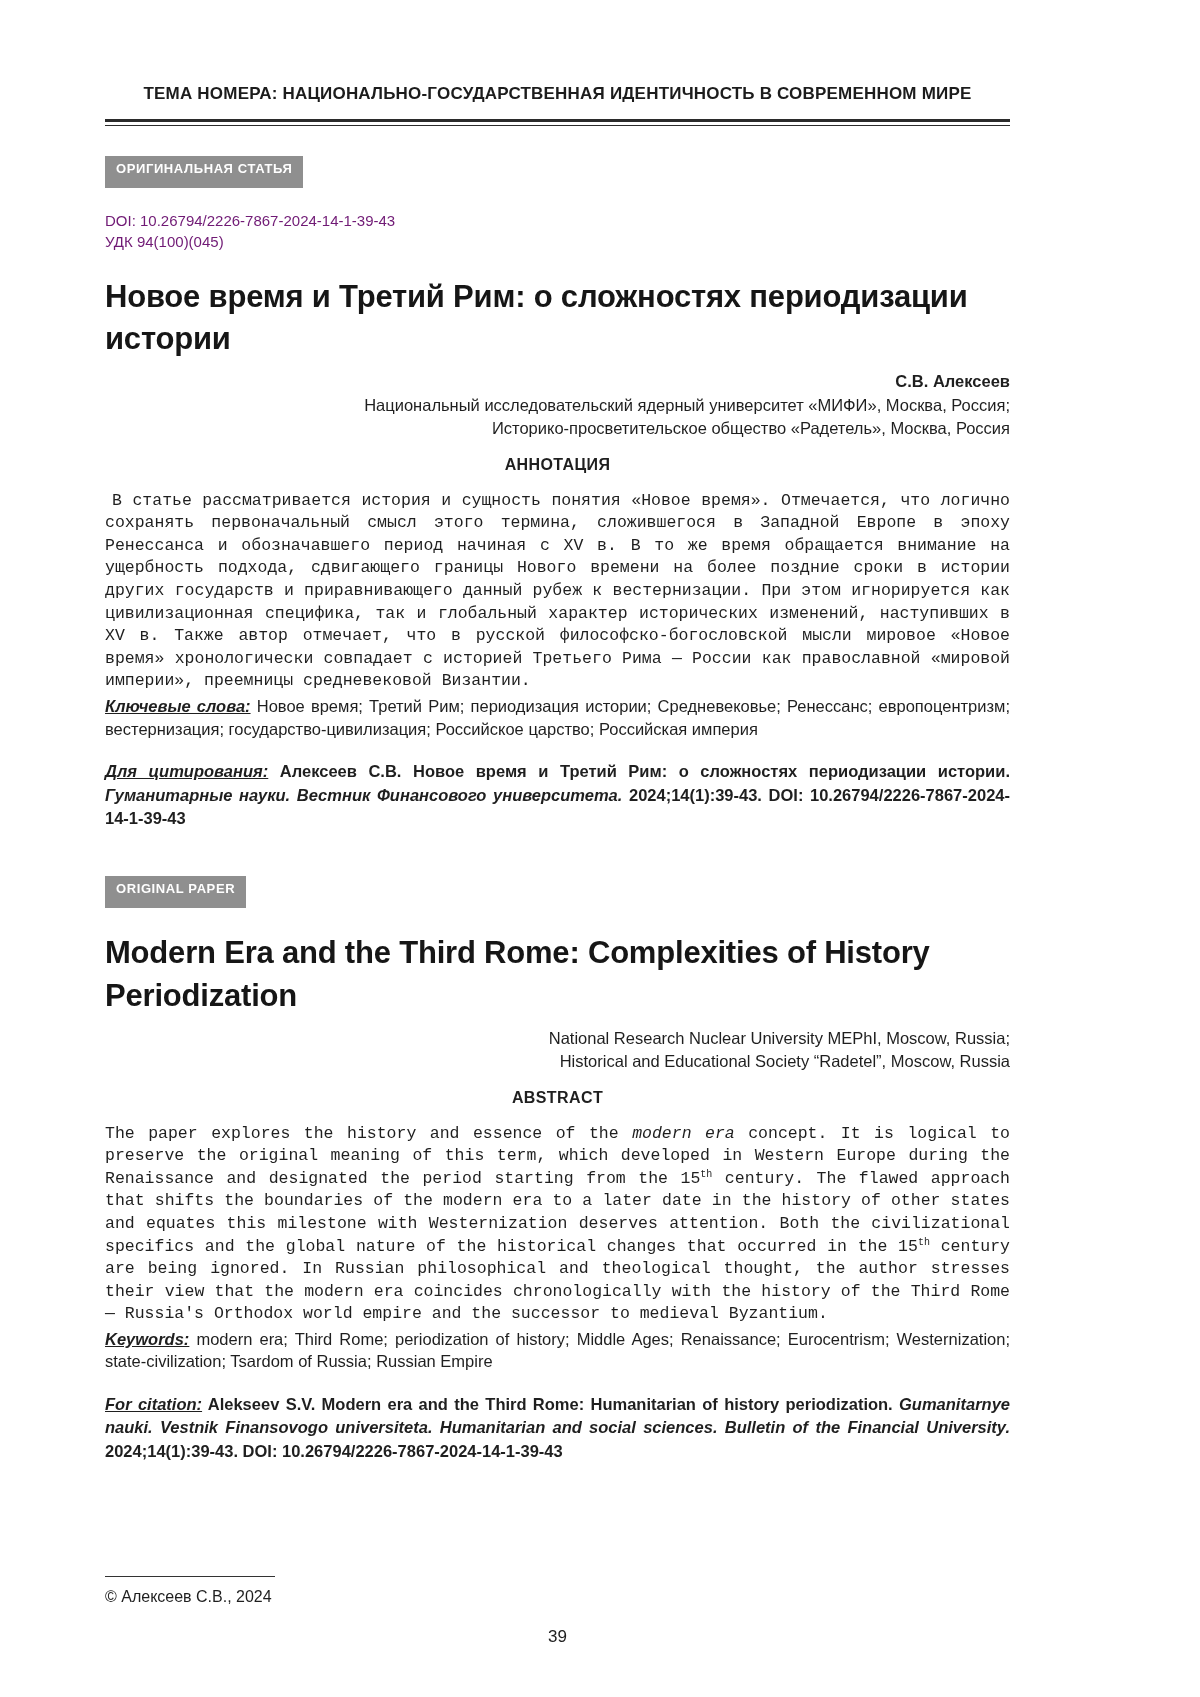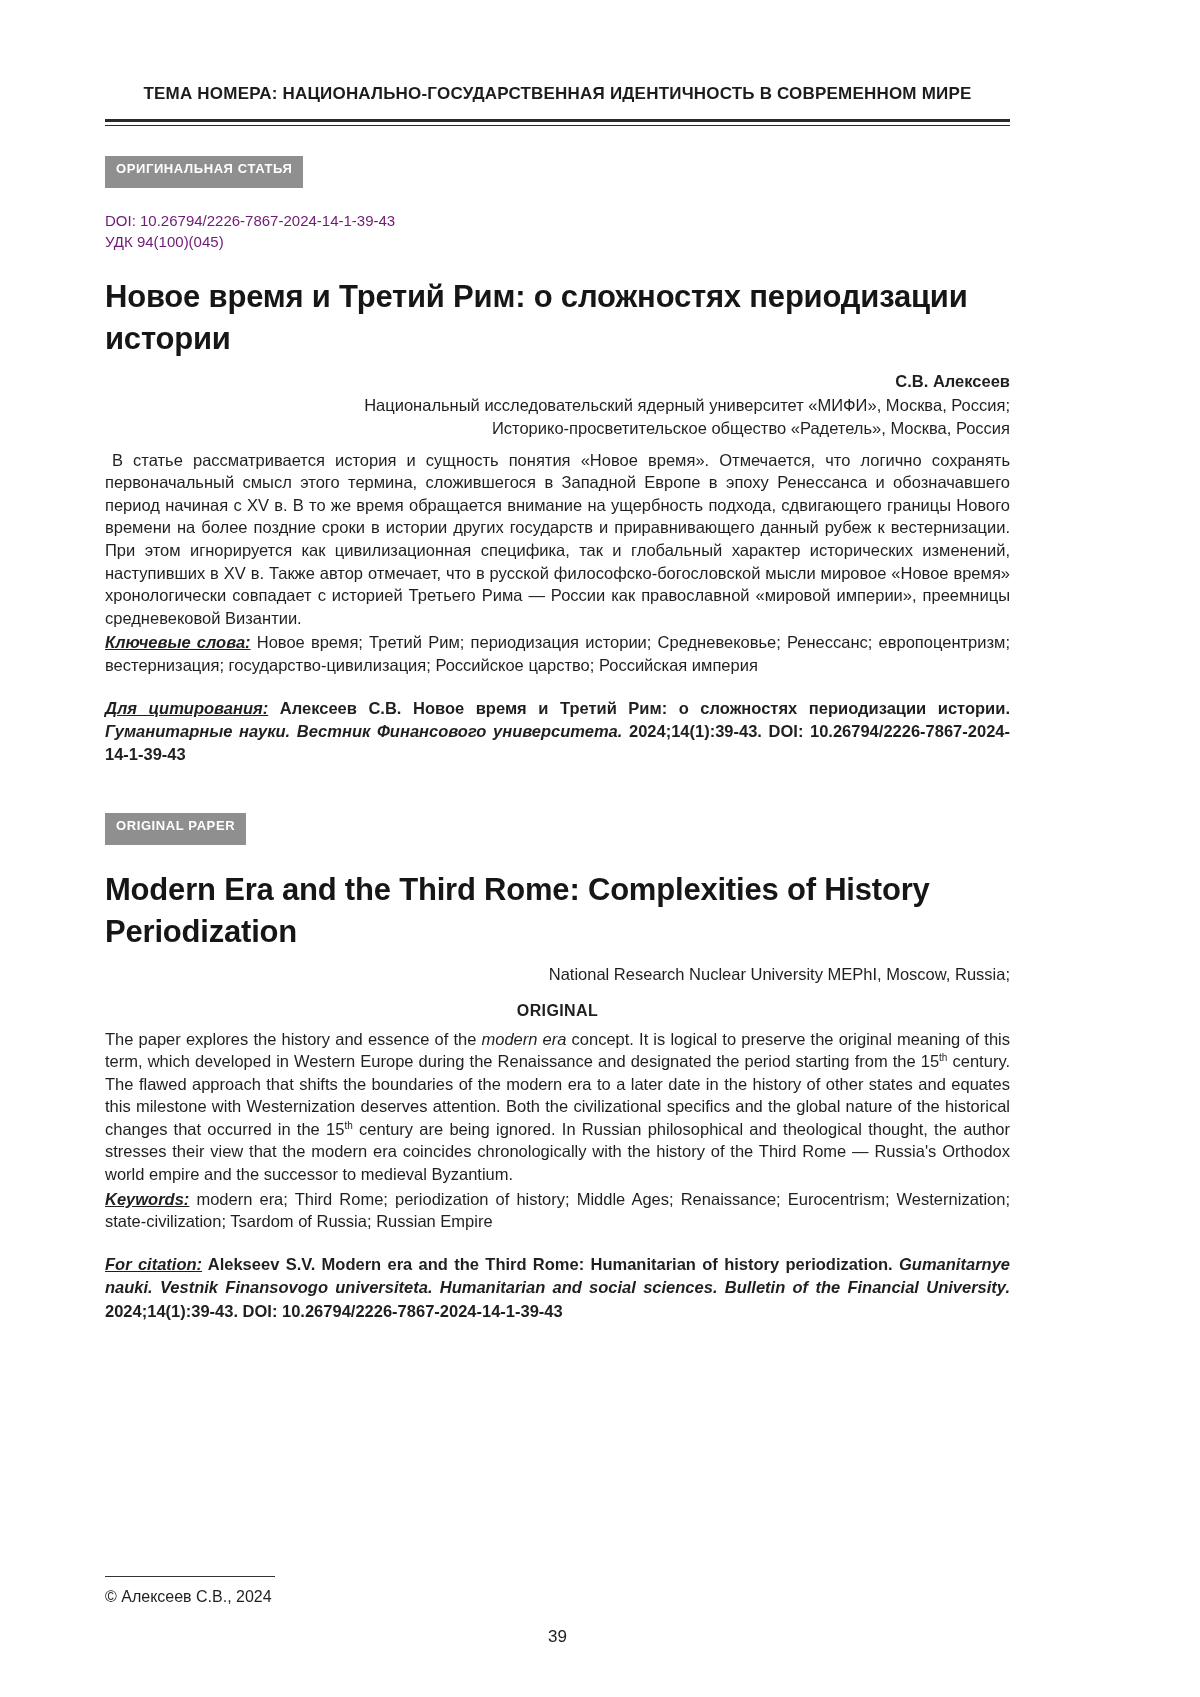--- a/index.html
+++ b/index.html
@@ -57,21 +57,21 @@
     color: #161616;
     letter-spacing: -0.2px;
   }
 
   
   .author-block { margin-top: 10px; text-align: right; font-size: 16.5px; line-height: 1.42; }
   .author-name { font-weight: bold; }
 
   
   .abs-heading { margin-top: 15px; text-align: center; font-weight: bold; font-size: 16px; letter-spacing: 0.4px; }
-  p.abstract { margin-top: 8px; font-size: 16.5px; line-height: 1.37; text-align: justify; }
+  p.abstract { margin-top: 16px; font-size: 16.5px; line-height: 1.37; text-align: justify; font-family: Liberation Mono, monospace; }
   p.abstract.indent-first { text-indent: 7px; }
   p.para { font-size: 16.5px; line-height: 1.37; text-align: justify; margin-top: 2px; }
   .bi { font-weight: bold; font-style: italic; text-decoration: underline; }
   .it { font-style: italic; }
   sup.th { font-size: 10px; vertical-align: super; line-height: 0; }
 
   
   p.citation { margin-top: 20px; font-size: 16.5px; line-height: 1.42; font-weight: bold; text-align: justify; }
 
   
@@ -98,42 +98,44 @@
       </div>
 
       <h1 class="article-title">Новое время и Третий Рим: о сложностях периодизации истории</h1>
 
       <div class="author-block">
         <div class="author-name">С.В. Алексеев</div>
         <div>Национальный исследовательский ядерный университет «МИФИ», Москва, Россия;</div>
         <div>Историко-просветительское общество «Радетель», Москва, Россия</div>
       </div>
 
+      <div class="abs-heading">АННОТАЦИЯ</div>
 
       <p class="abstract indent-first">В статье рассматривается история и сущность понятия «Новое время». Отмечается, что логично сохранять первоначальный смысл этого термина, сложившегося в Западной Европе в эпоху Ренессанса и обозначавшего период начиная с XV в. В то же время обращается внимание на ущербность подхода, сдвигающего границы Нового времени на более поздние сроки в истории других государств и приравнивающего данный рубеж к вестернизации. При этом игнорируется как цивилизационная специфика, так и глобальный характер исторических изменений, наступивших в XV в. Также автор отмечает, что в русской философско-богословской мысли мировое «Новое время» хронологически совпадает с историей Третьего Рима — России как православной «мировой империи», преемницы средневековой Византии.</p>
 
       <p class="para"><span class="bi">Ключевые слова:</span>
         <span>Новое время; Третий Рим; периодизация истории; Средневековье; Ренессанс; европоцентризм; вестернизация; государство-цивилизация; Российское царство; Российская империя</span></p>
 
       <p class="citation"><span class="bi">Для цитирования:</span>
         <span>Алексеев С.В. Новое время и Третий Рим: о сложностях периодизации истории.</span>
         <span class="it">Гуманитарные науки. Вестник Финансового университета.</span>
         <span>2024;14(1):39-43.  DOI: 10.26794/2226-7867-2024-14-1-39-43</span></p>
     </section>
 
     <section>
       <span class="badge badge-en">ORIGINAL PAPER</span>
 
       <h1 class="article-title">Modern Era and the Third Rome: Complexities of History Periodization</h1>
 
       <div class="author-block">
         <div>National Research Nuclear University MEPhI, Moscow, Russia;</div>
+        <div>Historical and Educational Society “Radetel”, Moscow, Russia</div>
       </div>
 
-      <div class="abs-heading">ORIGINAL</div>
+      <div class="abs-heading">ABSTRACT</div>
 
       <p class="abstract"><span>The paper explores the history and essence of the </span><span class="it">modern era</span><span> concept. It is logical to preserve the original meaning of this term, which developed in Western Europe during the Renaissance and designated the period starting from the 15</span><sup class="th">th</sup><span> century. The flawed approach that shifts the boundaries of the modern era to a later date in the history of other states and equates this milestone with Westernization deserves attention. Both the civilizational specifics and the global nature of the historical changes that occurred in the 15</span><sup class="th">th</sup><span> century are being ignored. In Russian philosophical and theological thought, the author stresses their view that the modern era coincides chronologically with the history of the Third Rome — Russia's Orthodox world empire and the successor to medieval Byzantium.</span></p>
 
       <p class="para"><span class="bi">Keywords:</span>
         <span>modern era; Third Rome; periodization of history; Middle Ages; Renaissance; Eurocentrism; Westernization; state-civilization; Tsardom of Russia; Russian Empire</span></p>
 
       <p class="citation"><span class="bi">For citation:</span>
         <span>Alekseev S.V. Modern era and the Third Rome: Humanitarian of history periodization.</span>
         <span class="it">Gumanitarnye nauki. Vestnik Finansovogo universiteta. Humanitarian and social sciences. Bulletin of the Financial University.</span>
         <span>2024;14(1):39-43. DOI: 10.26794/2226-7867-2024-14-1-39-43</span></p>

